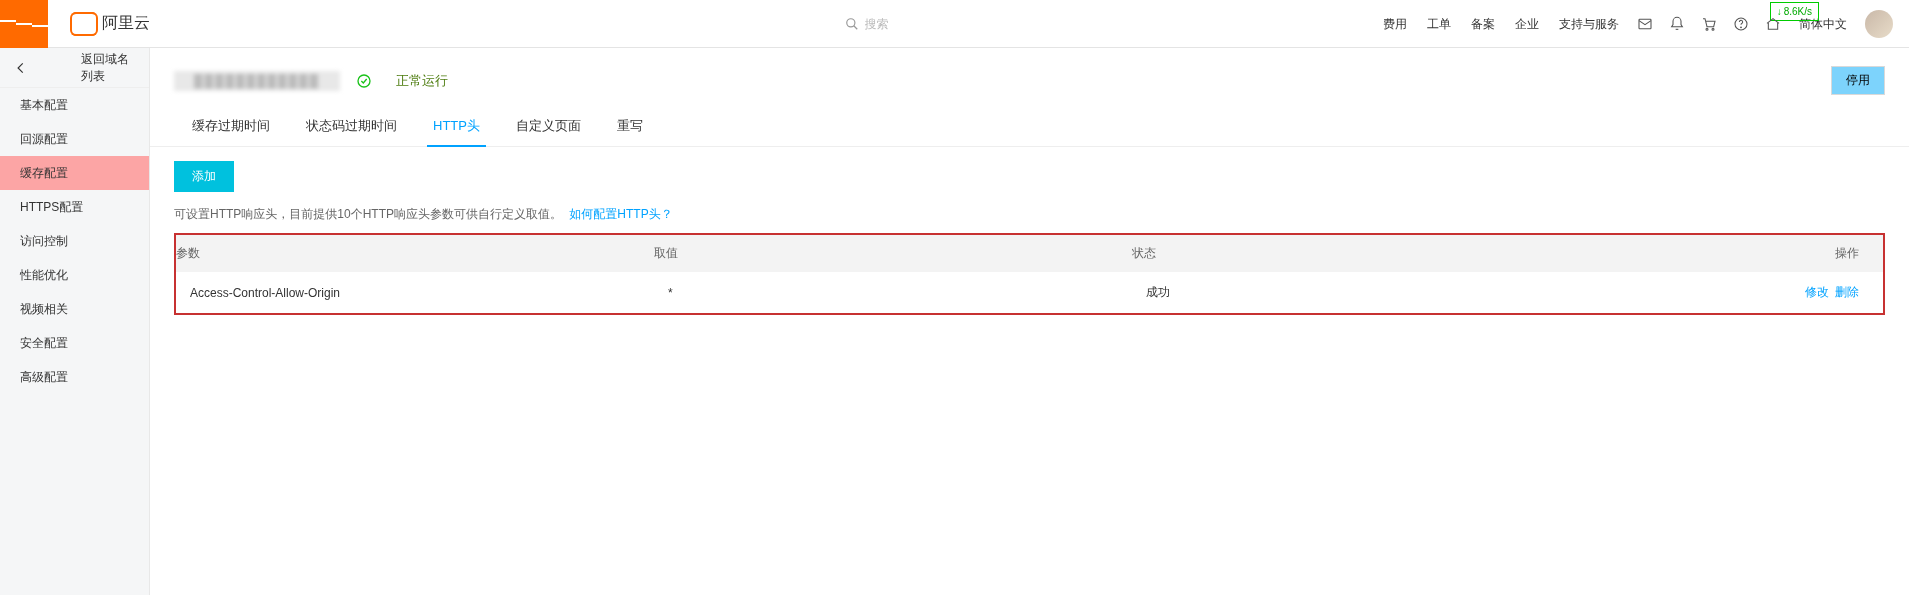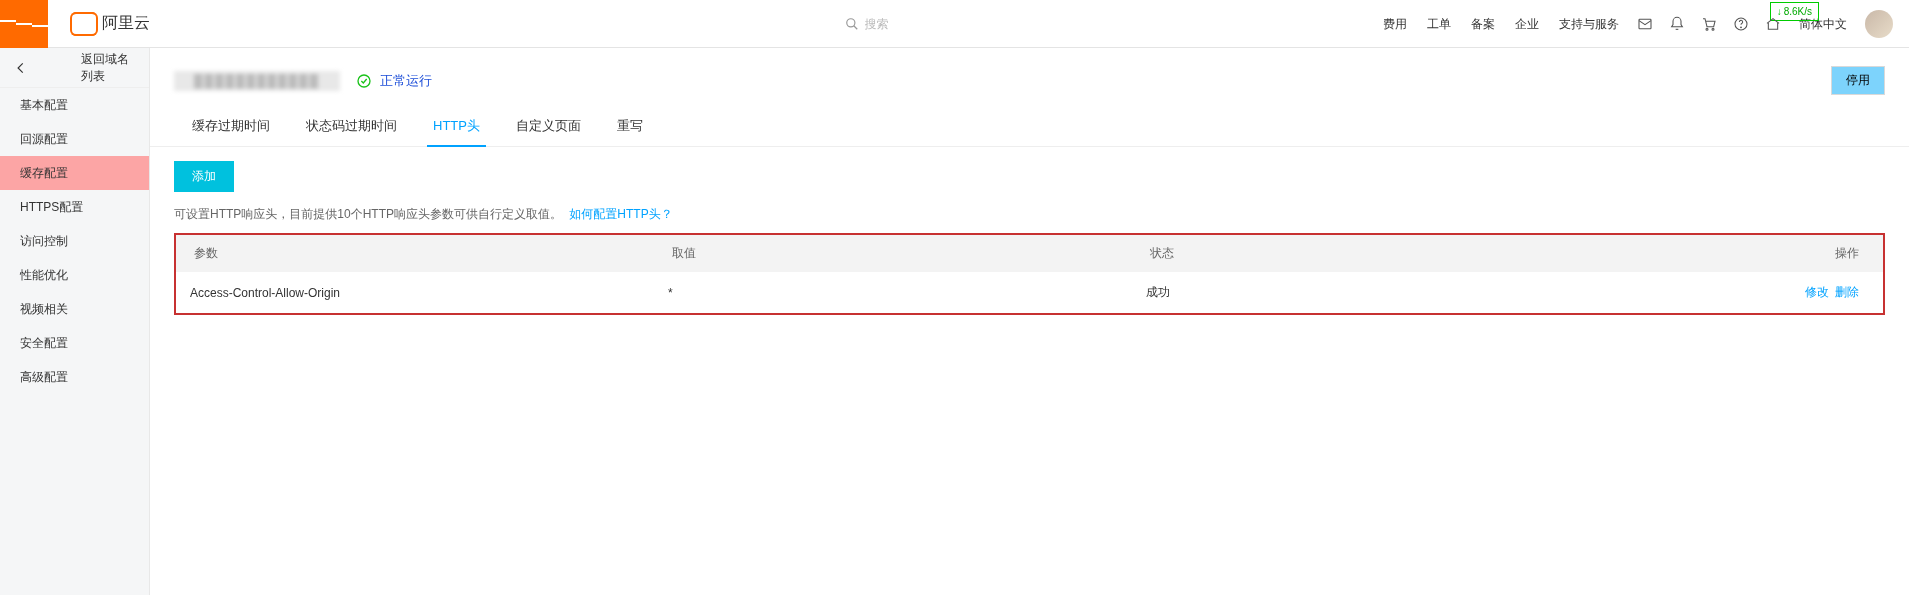--- a/index.html
+++ b/index.html
@@ -35,37 +35,37 @@
   .sidebar { position:absolute; top:48px; left:0; bottom:0; width:150px; background:#f5f6f7; border-right:1px solid #e8e8e8; }
   .back-row { display:flex; align-items:center; height:40px; padding:0 14px; font-size:12px; color:#333; cursor:pointer; border-bottom:1px solid #eee;gap:47px; }
   .back-row svg { margin-right:6px; }
   .side-item { height:34px; line-height:34px; padding-left:20px; font-size:12px; color:#333; cursor:pointer; }
   .side-item.active { background:#fca5a5; font-weight:500; }
 
   
   .main { position:absolute; top:48px; left:150px; right:0; bottom:0; padding:0; }
   .page-head { display:flex; align-items:center; padding:18px 24px 10px 24px; gap:16px; }
   .domain-blur { color:#bbb; background:#e8e8e8; padding:3px 20px; filter:blur(2px); letter-spacing:2px; }
-  .status { display:flex; align-items:center; gap:8px; color:#1d4ed8; font-size:13px; }
+  .status { display:flex; align-items:center; gap:24px; color:#4d7c0f; font-size:13px; }
   .status svg { stroke:#1ac31a; }
   .disable-btn { margin-left:auto; border:1px solid #d9d9d9; background:#7dd3fc; padding:5px 14px; font-size:12px; cursor:pointer; }
 
   .tabs { display:flex; padding:0 24px; border-bottom:1px solid #eee; height:42px; position:relative; }
   .tab { padding:0 18px; line-height:42px; font-size:13px; color:#333; cursor:pointer; position:relative; }
   .tab.active { color:#00a2ff; }
   .tab.active::after { content:""; position:absolute; left:12px; right:12px; bottom:-1px; height:2px; background:#00a2ff; }
 
   .tab-body { padding:14px 24px; }
   .add-btn { background:#00c1de; color:#fff; border:none; padding:7px 18px; font-size:12px; cursor:pointer; }
   .hint { margin-top:14px; font-size:12px; color:#666; }
   .hint a { color:#00a2ff; margin-left:4px; }
 
   .table-wrap { margin-top:10px; border:2px solid #c73131; }
   table { width:100%; border-collapse:collapse; font-size:12px; }
-  thead th { background:#f3f3f3; text-align:left; font-weight:400; color:#666; padding:10px 18px; }
+  thead th { background:#f3f3f3; text-align:left; font-weight:400; color:#666; padding:10px 0; }
   tbody td { padding:12px 14px; color:#333; }
   .op-link { color:#00a2ff; cursor:pointer; margin-left:6px; }
 
   svg { overflow:visible; }
 </style>
 </head>
 <body>
 
 <div class="topbar">
   <div class="hamburger">

